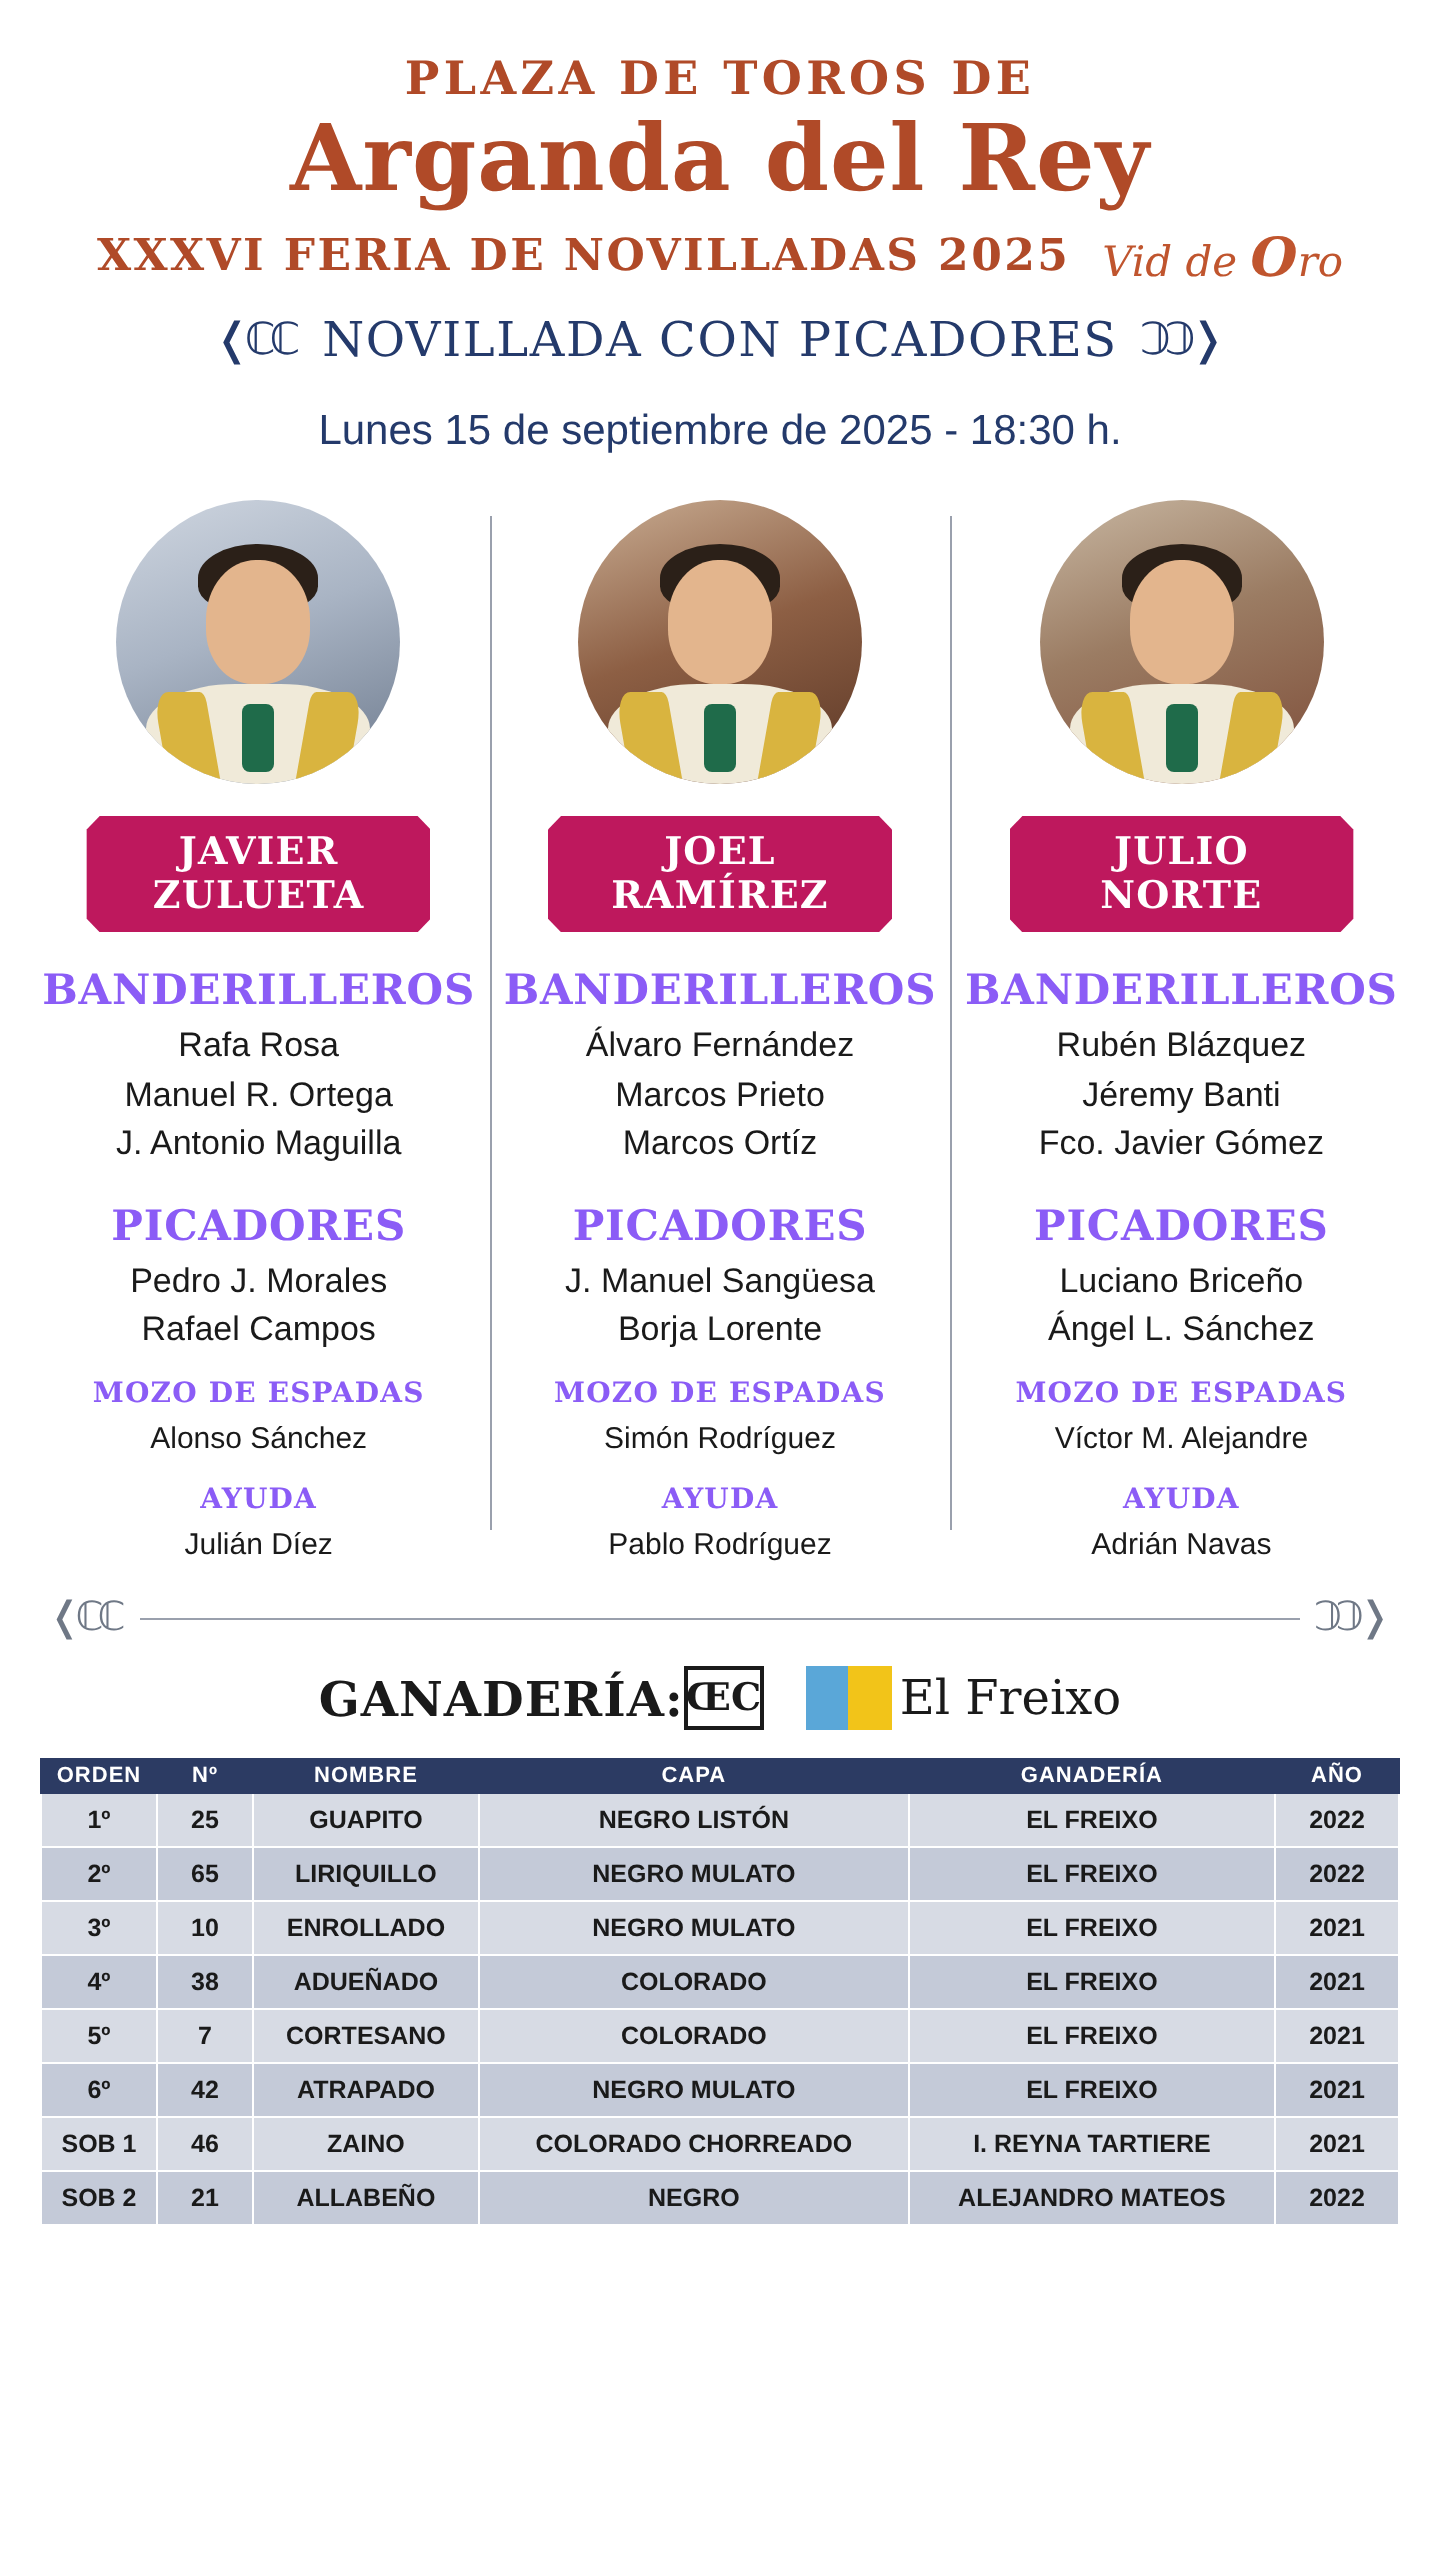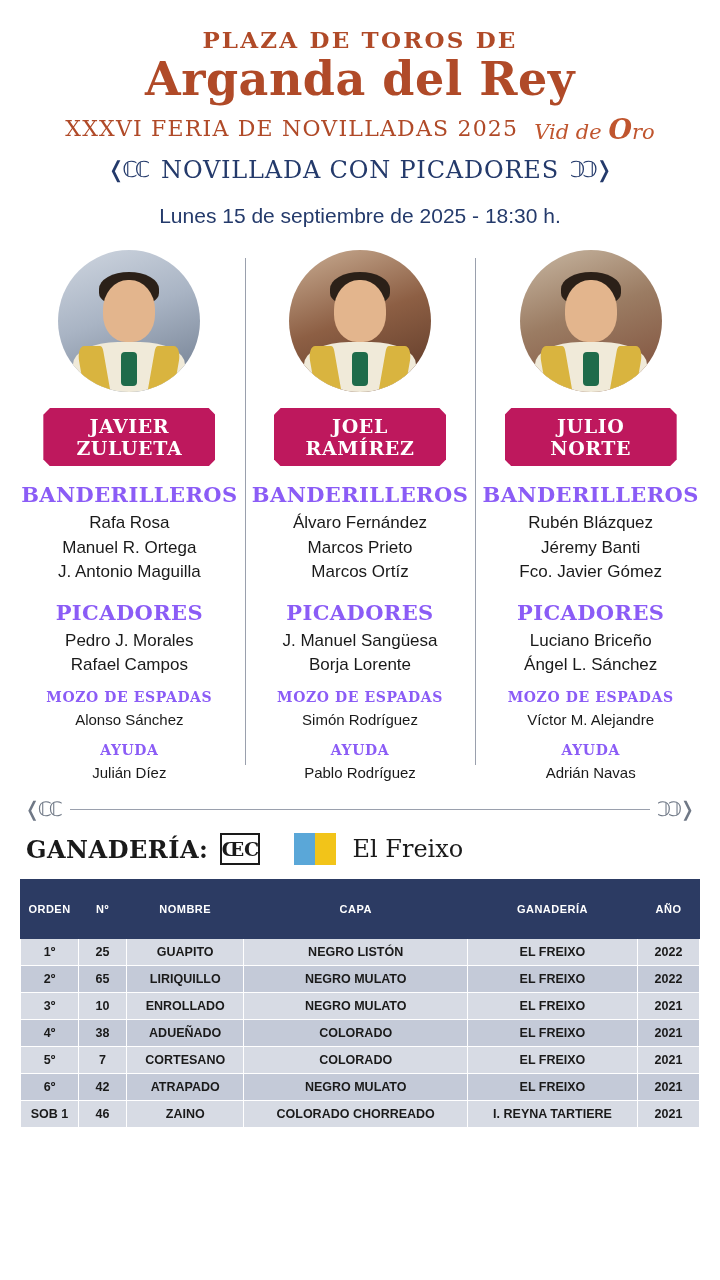--- a/index.html
+++ b/index.html
@@ -41,21 +41,21 @@
   }
   .feria-row {
     margin-top: 8px;
     display: flex;
     align-items: center;
     justify-content: center;
     gap: 16px;
   }
   .feria-text {
     font-family: "DejaVu Serif", serif;
-    font-weight: normal;
+    font-weight: bold;
     color: #b04a28;
     font-size: 22px;
     letter-spacing: 1.2px;
   }
   .vid-logo {
     font-family: "DejaVu Serif", serif;
     font-style: italic;
     color: #c0552e;
     font-size: 21px;
     position: relative;
@@ -230,22 +230,22 @@
     align-items: center;
     gap: 10px;
   }
   .divider .line { flex: 1; height: 1px; background: #9aa0ad; }
   .divider .swirl { color: #6f7886; font-size: 20px; }
 
   
   .ganaderia {
     display: flex;
     align-items: center;
-    gap: 12px;
     padding: 14px 26px 0;
+    justify-content: center;
   }
   .gan-label {
     font-family: "DejaVu Serif", serif;
     font-weight: bold;
     font-size: 24px;
     color: #1a1a1a;
     letter-spacing: 0.5px;
   }
   .brand-box {
     width: 40px;
@@ -278,21 +278,21 @@
     margin: 14px 20px 0;
     border-collapse: collapse;
     font-size: 12.5px;
   }
   table.bulls th {
     background: #2c3b63;
     color: #ffffff;
     font-weight: bold;
     font-size: 11px;
     letter-spacing: 0.5px;
-    padding: 23px 3px;
+    padding: 2px 3px;
     text-align: center;
     border: 1px solid #2c3b63;
   }
   table.bulls td {
     text-align: center;
     padding: 6px 3px;
     font-weight: bold;
     font-size: 12.5px;
     color: #1a1a1a;
     border: 1px solid #ffffff;
@@ -505,16 +505,24 @@
         <td class="col-anio">2021</td>
       </tr>
       <tr>
         <td class="col-orden">SOB 1</td>
         <td class="col-num">46</td>
         <td>ZAINO</td>
         <td>COLORADO CHORREADO</td>
         <td>I. REYNA TARTIERE</td>
         <td class="col-anio">2021</td>
       </tr>
+      <tr>
+        <td class="col-orden">SOB 2</td>
+        <td class="col-num">21</td>
+        <td>ALLABEÑO</td>
+        <td>NEGRO</td>
+        <td>ALEJANDRO MATEOS</td>
+        <td class="col-anio">2022</td>
+      </tr>
     </tbody>
   </table>
 
 </div>
 
 </body></html>

